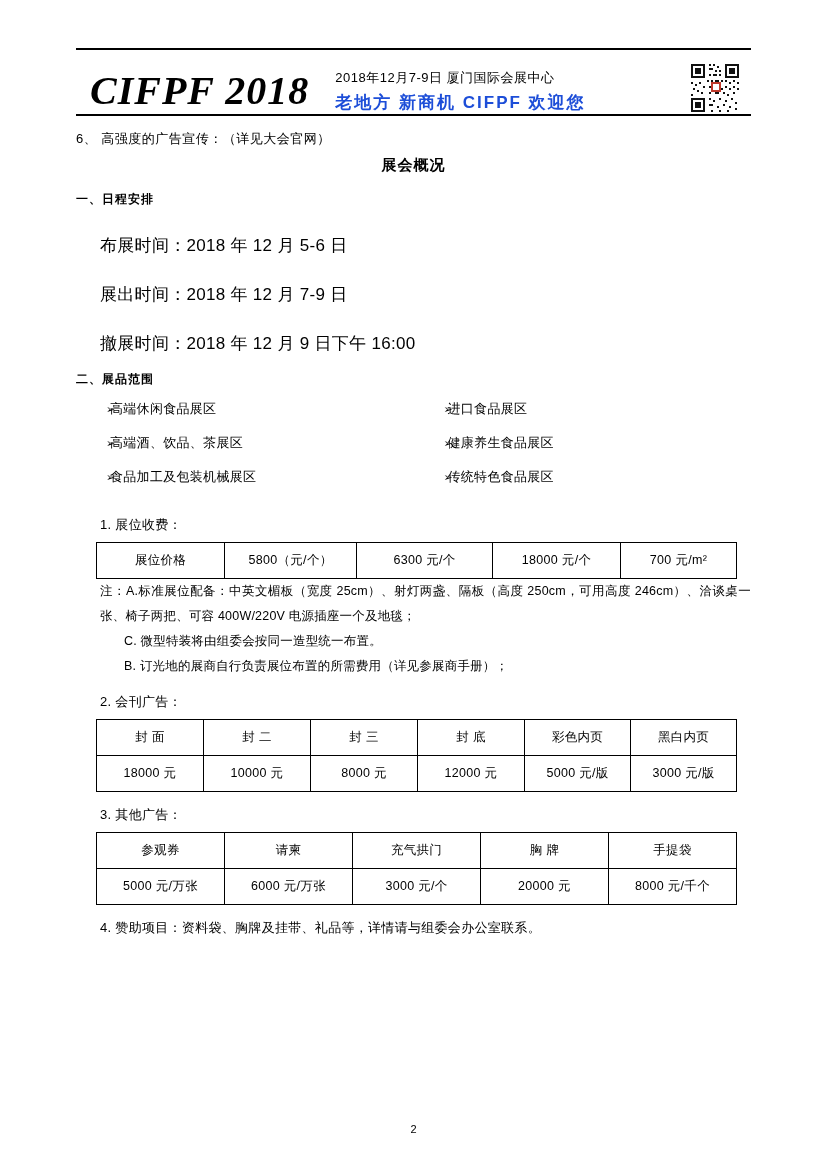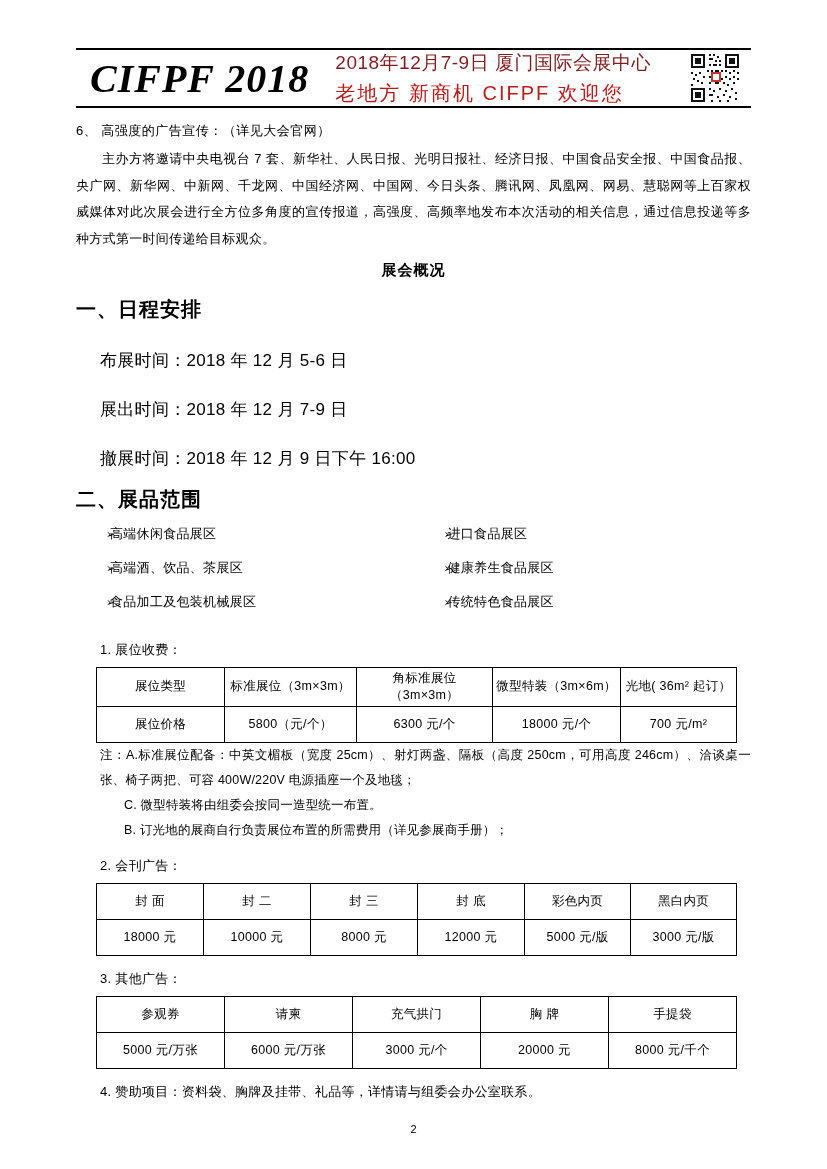--- a/index.html
+++ b/index.html
@@ -22,23 +22,23 @@
     position: absolute;
     left: 76px;
     top: 48px;
     width: 675px;
   }
 
   
   .banner {
     border-top: 2px solid #000;
     border-bottom: 2px solid #000;
-    height: 60px;
+    height: 68px;
     display: flex;
-    align-items: center;
+    align-items: flex-end;
     padding: 0 6px;
     box-sizing: border-box;
   }
   .banner-logo {
     font-family: "Liberation Serif", serif;
     font-style: italic;
     font-weight: bold;
     font-size: 40px;
     letter-spacing: 1px;
     white-space: nowrap;
@@ -46,30 +46,30 @@
   }
   .banner-mid {
     flex: 1;
     padding-left: 26px;
     display: flex;
     flex-direction: column;
     justify-content: center;
     gap: 4px;
   }
   .banner-line1 {
-    font-size: 19px;
+    font-size: 13px;
     letter-spacing: 0.5px;
-    color: #7f1d1d;
+    color: #000000;
     white-space: nowrap;
   }
   .banner-line2 {
-    font-size: 20px;
-    font-weight: normal;
+    font-size: 17px;
+    font-weight: bold;
     letter-spacing: 2px;
-    color: #b91c1c;
+    color: #1d4ed8;
     white-space: nowrap;
   }
   .qr {
     width: 52px;
     height: 52px;
     margin-right: 4px;
     position: relative;
     flex: 0 0 auto;
   }
   .qr svg { display: block; }
@@ -90,21 +90,21 @@
     letter-spacing: 0.3px;
   }
   .center-title {
     text-align: center;
     font-size: 15px;
     font-weight: bold;
     margin-top: 8px;
     letter-spacing: 1px;
   }
   .h2 {
-    font-size: 20px;
+    font-size: 12px;
     font-weight: bold;
     margin-top: 16px;
     letter-spacing: 1px;
   }
   .indent-line {
     font-size: 17px;
     margin-top: 26px;
     padding-left: 24px;
     letter-spacing: 0.3px;
   }
@@ -262,21 +262,20 @@
           </g>
           <g fill="#c0392b">
             <rect x="22" y="20" width="10" height="10"></rect>
             <rect x="24" y="22" width="6" height="6" fill="#fff"></rect>
           </g>
         </svg>
       </div>
     </div>
 
     <div class="sec-head">6、 高强度的广告宣传：（详见大会官网）</div>
-    <p class="body">主办方将邀请中央电视台 7 套、新华社、人民日报、光明日报社、经济日报、中国食品安全报、中国食品报、央广网、新华网、中新网、千龙网、中国经济网、中国网、今日头条、腾讯网、凤凰网、网易、慧聪网等上百家权威媒体对此次展会进行全方位多角度的宣传报道，高强度、高频率地发布本次活动的相关信息，通过信息投递等多种方式第一时间传递给目标观众。</p>
 
     <div class="center-title">展会概况</div>
 
     <div class="h2">一、日程安排</div>
     <div class="indent-line">布展时间：2018 年 12 月 5-6 日</div>
     <div class="indent-line">展出时间：2018 年 12 月 7-9 日</div>
     <div class="indent-line">撤展时间：2018 年 12 月 9 日下午 16:00</div>
 
     <div class="h2">二、展品范围</div>
     <div class="bullets">
@@ -314,27 +313,20 @@
 
     <table class="grid">
       <colgroup>
         <col style="width:128px">
           <col style="width:132px">
           <col style="width:136px">
           <col style="width:128px">
           <col style="width:116px">
       </colgroup>
       <tbody>
-          <tr>
-        <td>展位类型</td>
-        <td>标准展位（3m×3m）</td>
-        <td>角标准展位（3m×3m）</td>
-        <td>微型特装（3m×6m）</td>
-        <td>光地( 36m² 起订）</td>
-      </tr>
       <tr>
         <td>展位价格</td>
         <td>5800（元/个）</td>
         <td>6300 元/个</td>
         <td>18000 元/个</td>
         <td>700 元/m²</td>
       </tr>
     </tbody>
       </table>
 

